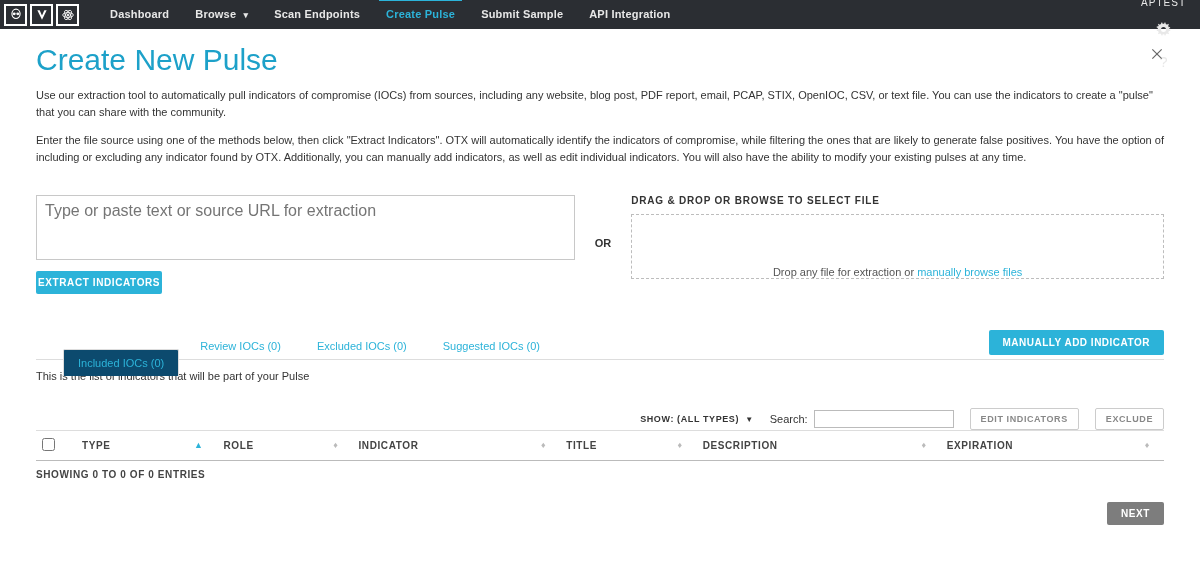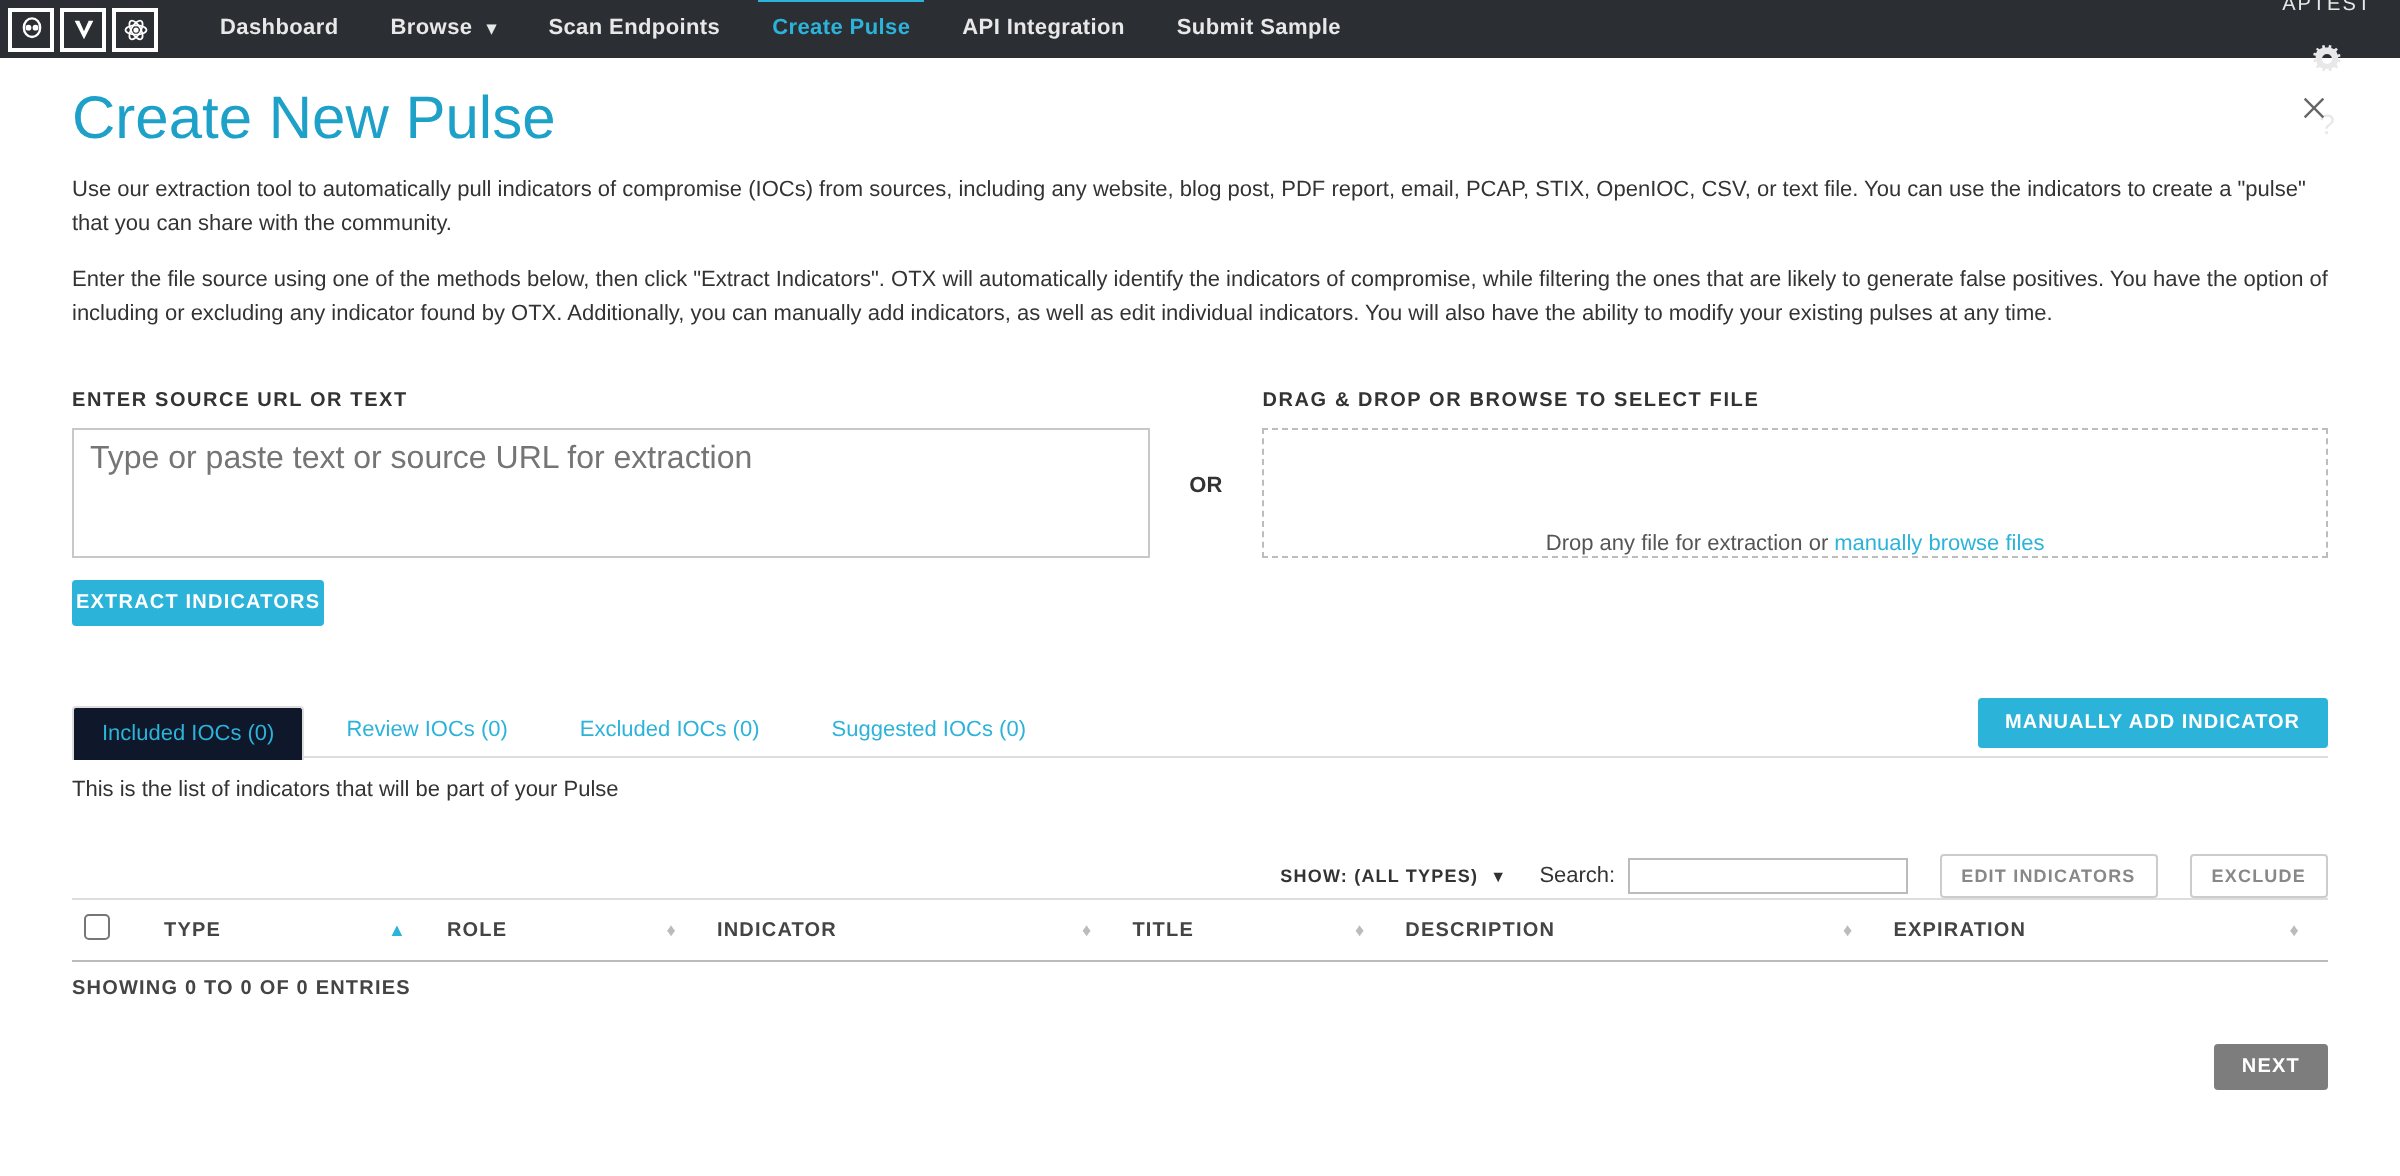--- a/index.html
+++ b/index.html
@@ -90,21 +90,21 @@
 
   
   .tab-row {
     display:flex; align-items:flex-end; margin-top:36px; border-bottom:1px solid #ddd;
   }
   .tab {
     font-size:11px; color:#2cb3d9; padding:7px 14px; border:1px solid transparent;
     border-bottom:none; cursor:pointer; margin-right:6px; border-radius:2px 2px 0 0;
   }
   .tab.active {
-    border-color:#ddd; background:#0f172a; position:relative; top:2px;
+    border-color:#ddd; background:#0c4a6e; position:relative; top:17px;margin-left:27px;
   }
   .tab-spacer { flex:1; }
   .btn-manual {
     background:#2cb3d9; color:#fff; border:none; padding:7px 14px;
     font-size:10px; font-weight:700; letter-spacing:0.5px; cursor:pointer;
     border-radius:2px; margin-bottom:4px;
   }
   .list-desc { font-size:11px; color:#333; margin-top:10px; }
 
   
@@ -170,22 +170,22 @@
     </div>
   </div>
   <div class="nav-items">
     <div class="nav-item">Dashboard</div>
     <div class="nav-item">
       <span>Browse</span>
       <span class="chevron">▾</span>
     </div>
     <div class="nav-item">Scan Endpoints</div>
     <div class="nav-item active">Create Pulse</div>
+    <div class="nav-item">Submit Sample</div>
     <div class="nav-item">API Integration</div>
-    <div class="nav-item">Submit Sample</div>
   </div>
   <div class="nav-spacer"></div>
   <div class="nav-right">
     <span>
       <svg viewBox="0 0 24 24" width="20" height="20" fill="none" stroke="#fff" stroke-width="2.5">
           <circle cx="10" cy="10" r="6.5"></circle>
           <line x1="15" y1="15" x2="21" y2="21"></line>
         </svg>
     </span>
     <span class="aptest">APTEST</span>
@@ -205,21 +205,20 @@
         <line x1="20" y1="4" x2="4" y2="20"></line>
       </svg>
   </span>
 
   <h1 class="page-title">Create New Pulse</h1>
   <p class="intro-p">Use our extraction tool to automatically pull indicators of compromise (IOCs) from sources, including any website, blog post, PDF report, email, PCAP, STIX, OpenIOC, CSV, or text file. You can use the indicators to create a "pulse" that you can share with the community.</p>
   <p class="intro-p">Enter the file source using one of the methods below, then click "Extract Indicators". OTX will automatically identify the indicators of compromise, while filtering the ones that are likely to generate false positives. You have the option of including or excluding any indicator found by OTX. Additionally, you can manually add indicators, as well as edit individual indicators. You will also have the ability to modify your existing pulses at any time.</p>
 
   <div class="two-col">
     <div class="col-left">
-      <div class="section-label">ENTER SOURCE URL OR TEXT</div>
       <textarea class="source-textarea" placeholder="Type or paste text or source URL for extraction" style=""></textarea>
       <button class="btn-extract">EXTRACT INDICATORS</button>
     </div>
     <div class="col-or">OR</div>
     <div class="col-right">
       <div class="section-label">DRAG &amp; DROP OR BROWSE TO SELECT FILE</div>
       <div class="drop-zone">
         <span>Drop any file for extraction or </span>
         <a>manually browse files</a>
       </div>

